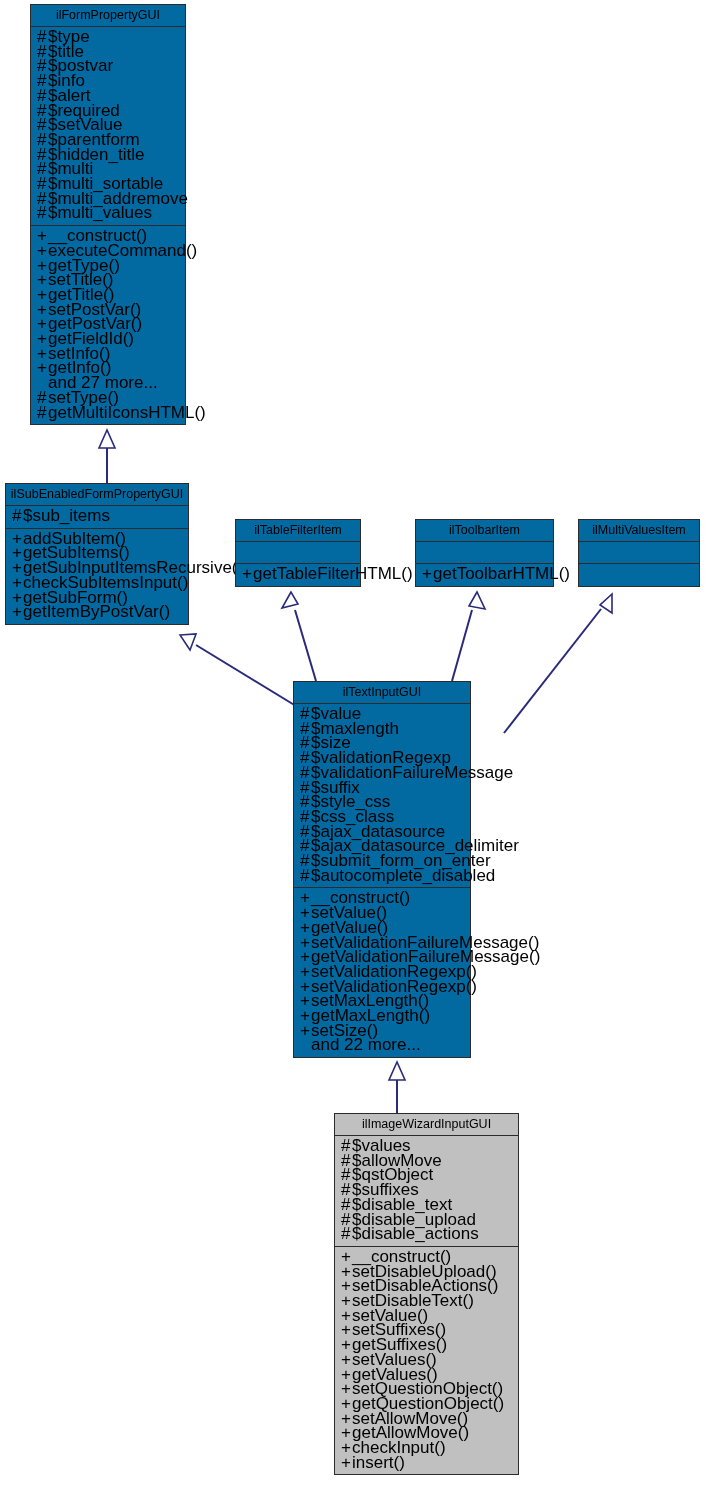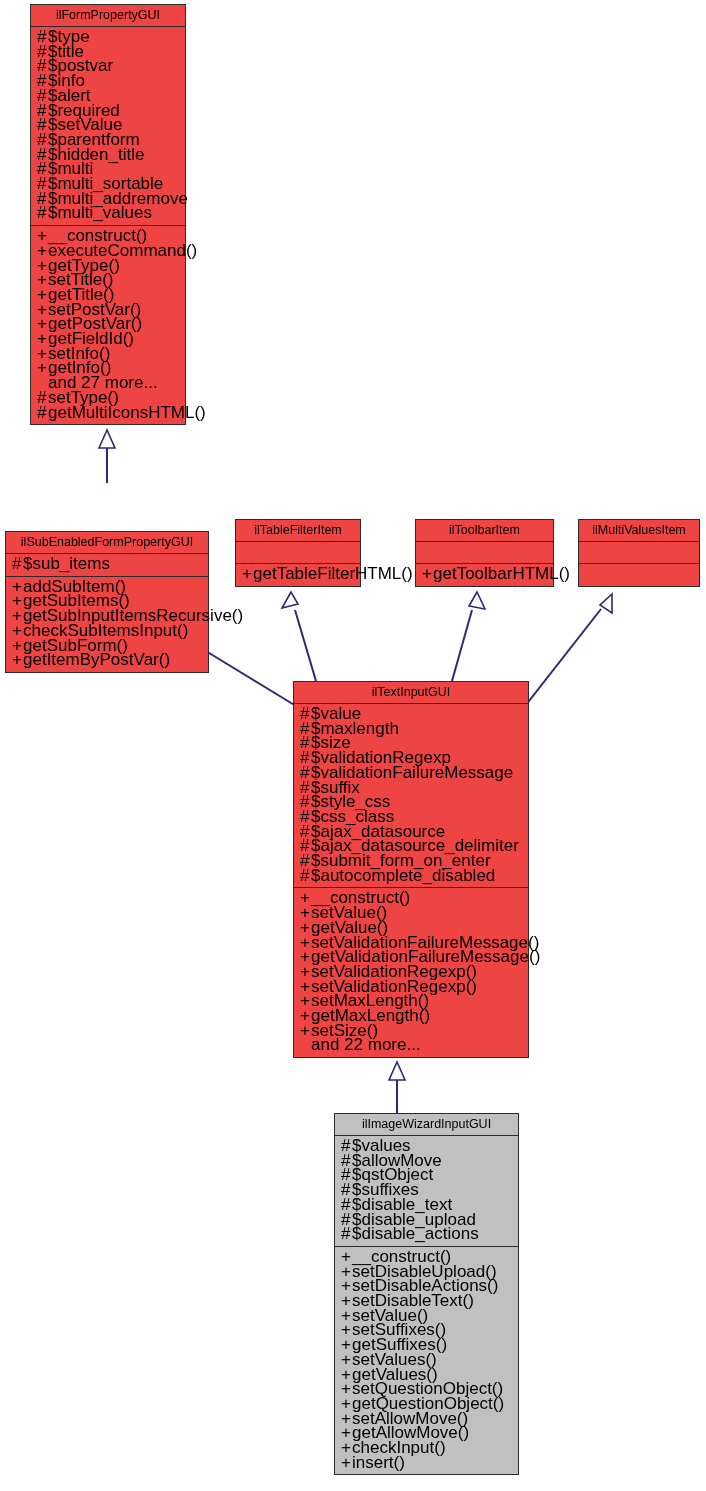--- a/index.html
+++ b/index.html
@@ -24,21 +24,21 @@
     position: absolute;
     left: 0; top: 0;
     width: 706px;
     height: 1491px;
     pointer-events: none;
   }
   .uml-class {
     position: absolute;
     box-sizing: border-box;
     border: 1px solid #2b2b2b;
-    background: #ef4444;
+    background: #0369a1;
     z-index: 2;
   }
   .uml-class.filled {
     background: #c0c0c0;
   }
   .uml-name {
     box-sizing: border-box;
     text-align: center;
     font-size: 12.5px;
     color: #000000;
@@ -136,21 +136,21 @@
         <span class="member"><span class="vis">+</span><span>getPostVar()</span></span>
         <span class="member"><span class="vis">+</span><span>getFieldId()</span></span>
         <span class="member"><span class="vis">+</span><span>setInfo()</span></span>
         <span class="member"><span class="vis">+</span><span>getInfo()</span></span>
         <span class="member"><span class="vis"></span><span>and 27 more...</span></span>
         <span class="member"><span class="vis">#</span><span>setType()</span></span>
         <span class="member"><span class="vis">#</span><span>getMultiIconsHTML()</span></span>
       </div>
   </div>
 
-  <div class="uml-class" style="left:5px; top:483px; width:204px;margin-top:48px;">
+  <div class="uml-class" style="left:5px; top:483px; width:184px;">
     <div class="uml-name">ilSubEnabledFormPropertyGUI</div>
     <div class="uml-attrs">
         <span class="member"><span class="vis">#</span><span>$sub_items</span></span>
       </div>
     <div class="uml-ops">
         <span class="member"><span class="vis">+</span><span>addSubItem()</span></span>
         <span class="member"><span class="vis">+</span><span>getSubItems()</span></span>
         <span class="member"><span class="vis">+</span><span>getSubInputItemsRecursive()</span></span>
         <span class="member"><span class="vis">+</span><span>checkSubItemsInput()</span></span>
         <span class="member"><span class="vis">+</span><span>getSubForm()</span></span>
@@ -173,21 +173,21 @@
   </div>
 
   <div class="uml-class" style="left:415px; top:519px; width:139px;">
     <div class="uml-name">ilToolbarItem</div>
     <div class="uml-attrs empty"></div>
     <div class="uml-ops">
         <span class="member"><span class="vis">+</span><span>getToolbarHTML()</span></span>
       </div>
   </div>
 
-  <div class="uml-class" style="left:293px; top:681px; width:236px;">
+  <div class="uml-class" style="left:293px; top:681px; width:178px;">
     <div class="uml-name">ilTextInputGUI</div>
     <div class="uml-attrs">
         <span class="member"><span class="vis">#</span><span>$value</span></span>
         <span class="member"><span class="vis">#</span><span>$maxlength</span></span>
         <span class="member"><span class="vis">#</span><span>$size</span></span>
         <span class="member"><span class="vis">#</span><span>$validationRegexp</span></span>
         <span class="member"><span class="vis">#</span><span>$validationFailureMessage</span></span>
         <span class="member"><span class="vis">#</span><span>$suffix</span></span>
         <span class="member"><span class="vis">#</span><span>$style_css</span></span>
         <span class="member"><span class="vis">#</span><span>$css_class</span></span>

